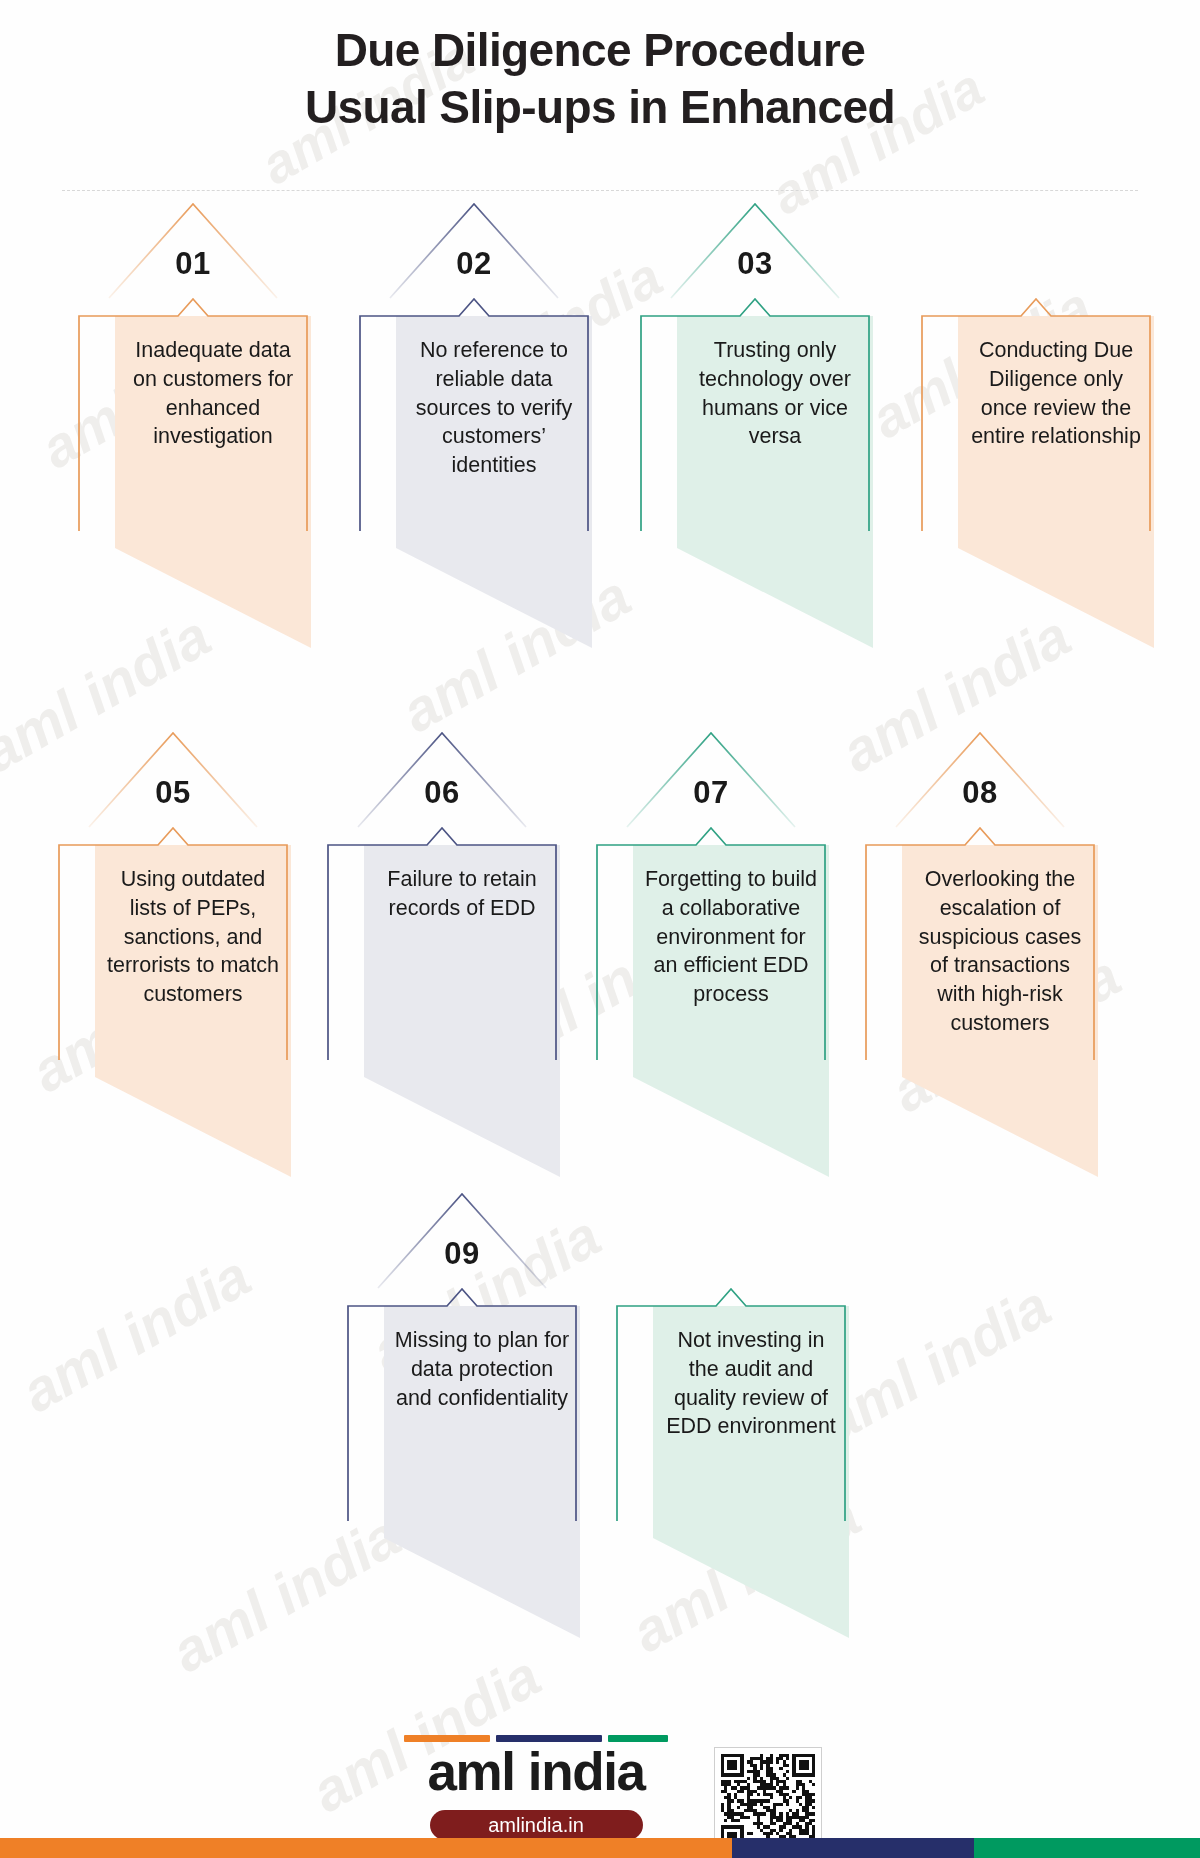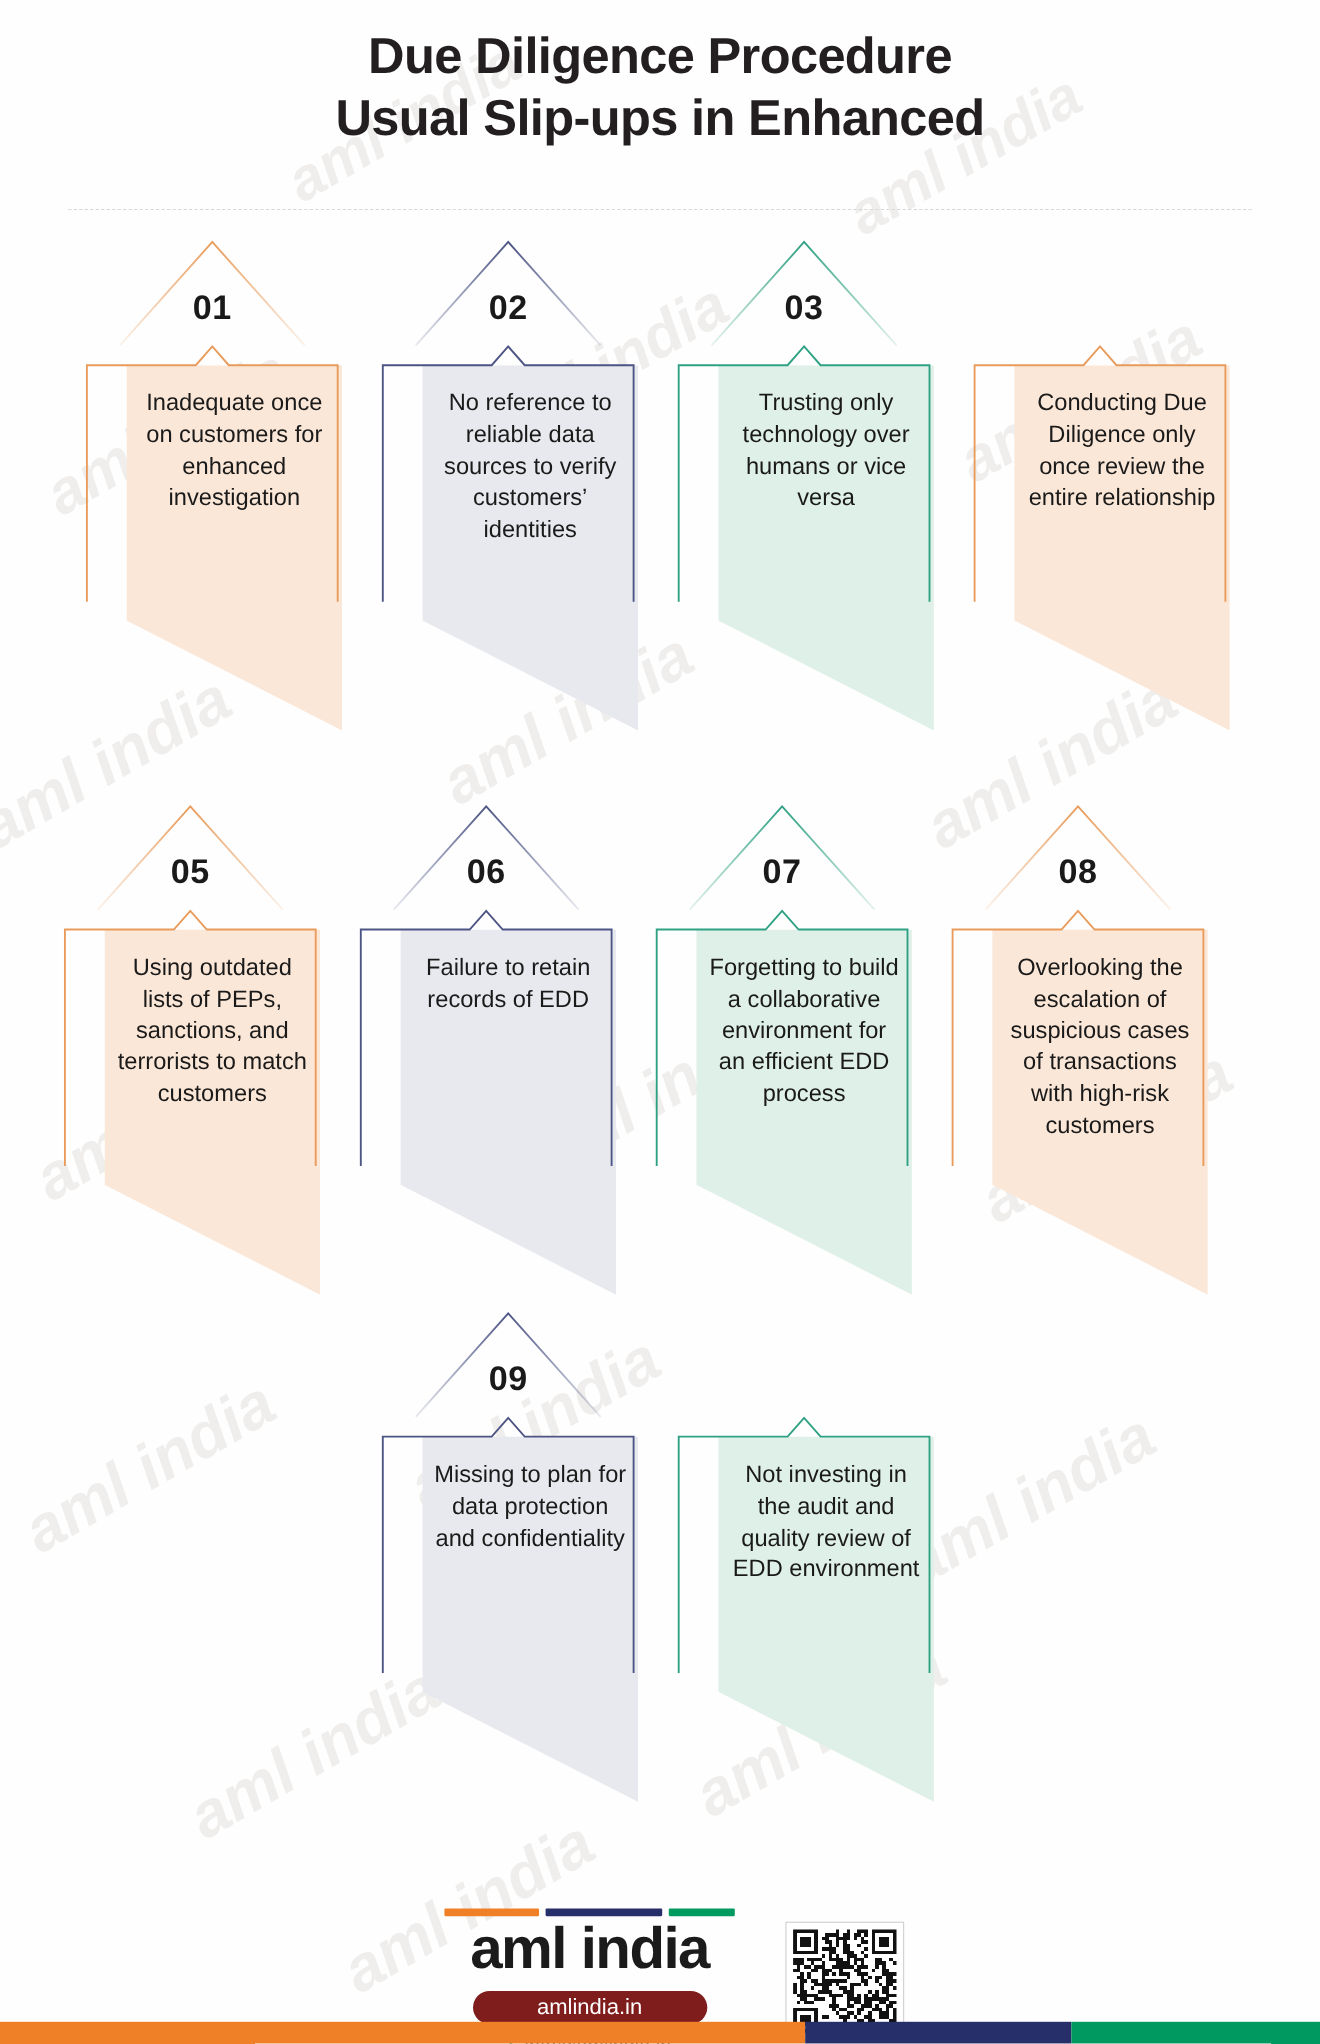--- a/index.html
+++ b/index.html
@@ -57,21 +57,21 @@
   }
 
   
   .row {
     position: absolute;
     left: 0; width: 1200px;
     display: flex;
     justify-content: flex-start;
     z-index: 2;
   }
-  #row1 { top: 214px; padding-left: 73px; }
+  #row1 { top: 198px; padding-left: 73px; gap: 12px; }
   #row2 { top: 727px; padding-left: 53px; }
   #row3 { top: 1188px; padding-left: 342px; }
 
   .card {
     position: relative;
     width: 240px;
     margin-right: 29px;
     height: 480px;
   }
 
@@ -238,21 +238,21 @@
     <div class="fill">
       <svg width="196" height="332" viewBox="0 0 196 332">
         <polygon points="0,0 196,0 196,332 0,232" fill="#fbe7d7"></polygon>
       </svg>
     </div>
     <div class="frame">
       <svg width="240" height="243" viewBox="0 0 240 243">
         <path d="M 6 239 L 6 24 L 105 24 L 120 7 L 135 24 L 234 24 L 234 239" fill="none" stroke="#e89b5a" stroke-width="1.7" stroke-linejoin="miter"></path>
       </svg>
     </div>
-        <div class="cardtext">Inadequate once on customers for enhanced investigation</div>
+        <div class="cardtext">Inadequate data on customers for enhanced investigation</div>
       </div>
       <div class="card">
     <div class="numcap">
       <svg width="240" height="102" viewBox="0 0 240 102">
         <defs>
           <linearGradient id="fade1" x1="0" y1="0" x2="0" y2="1">
             <stop offset="0%" stop-color="#4c5484" stop-opacity="1"></stop>
             <stop offset="100%" stop-color="#4c5484" stop-opacity="0.12"></stop>
           </linearGradient>
         </defs>

